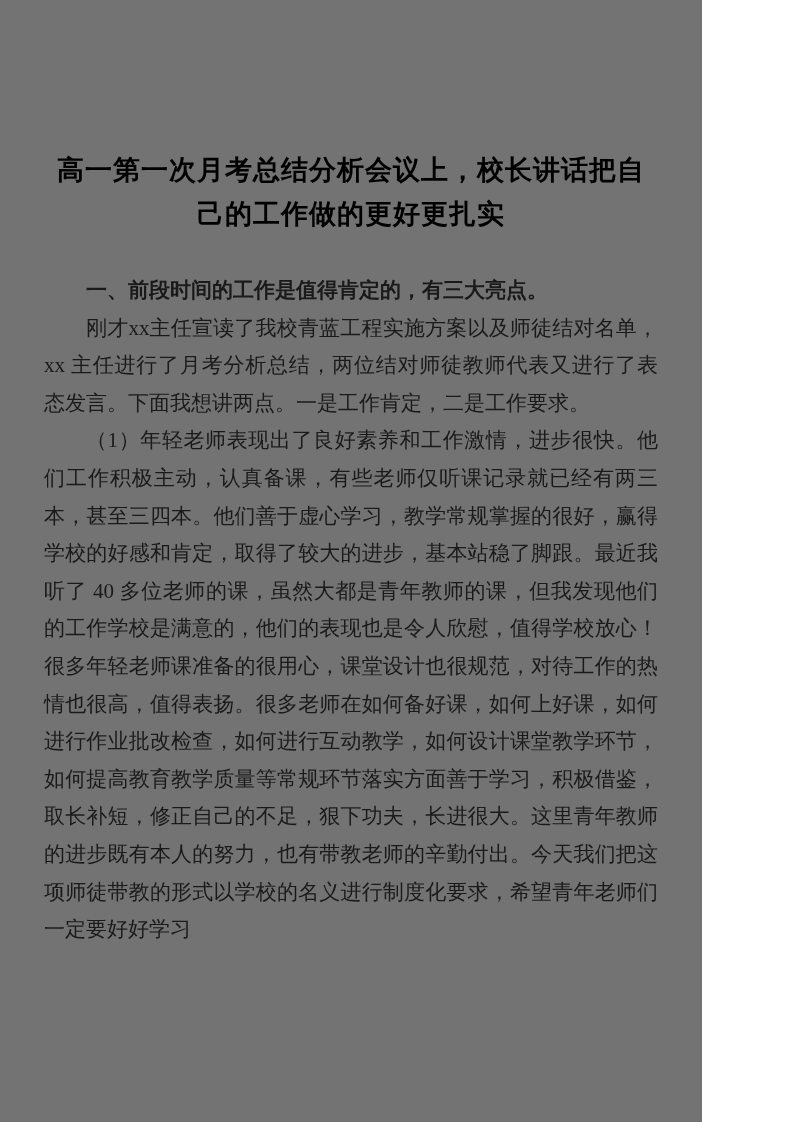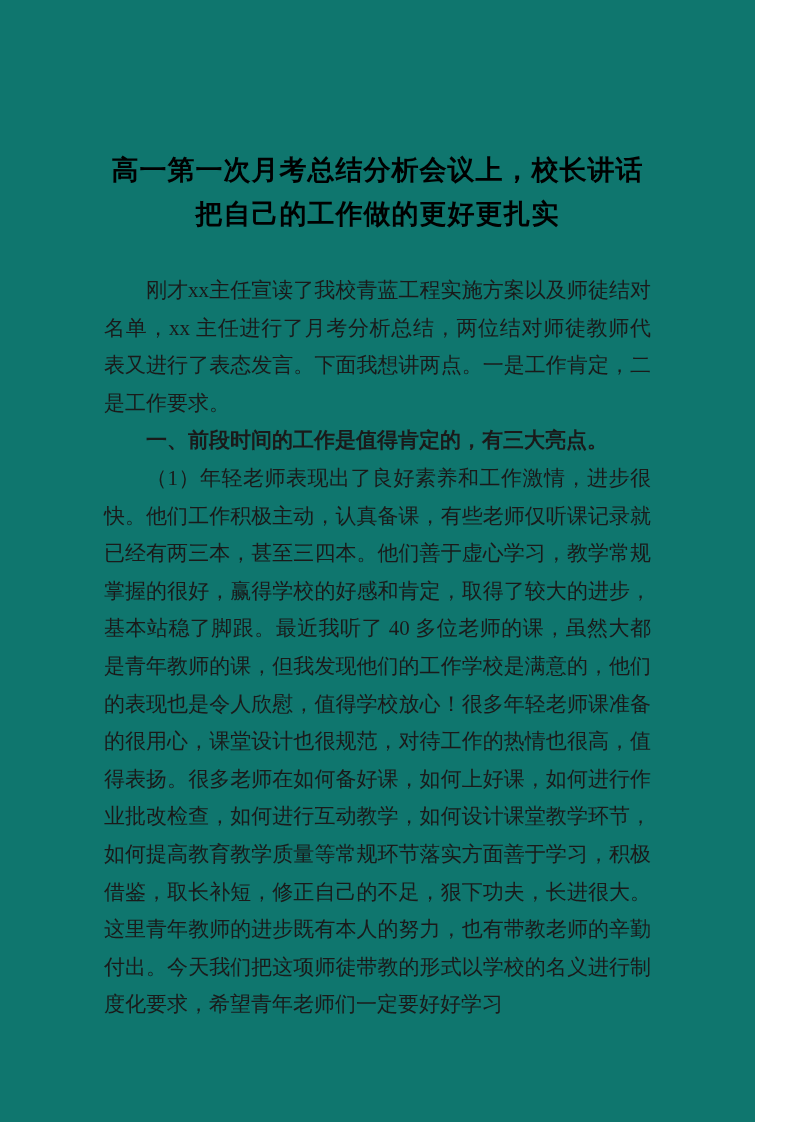--- a/index.html
+++ b/index.html
@@ -2,25 +2,25 @@
 <html><head>
 <meta charset="utf-8">
 <style>
   * { margin: 0; padding: 0; box-sizing: border-box; }
   html, body {
     background: #ffffff;
     font-family: "Liberation Serif", serif;
   }
   .page {
     position: relative;
-    width: 755px;
+    width: 702px;
     height: 1122px;
-    background: #0f766e;
+    background: #737373;
     overflow: hidden;
-    padding: 0 104px;
+    padding: 0 44px;
   }
   .title {
     margin-top: 148px;
     font-size: 27px;
     line-height: 44px;
     font-weight: 700;
     text-align: center;
     color: #000000;
     letter-spacing: 1px;
     font-family: "Liberation Sans", sans-serif;
@@ -43,18 +43,18 @@
     font-weight: 700;
   }
 </style>
 </head>
 <body>
 
 <div class="page">
   <h1 class="title">高一第一次月考总结分析会议上，校长讲话把自己的工作做的更好更扎实</h1>
   <div class="body-text">
     <div id="paragraphs">
+        <p class="para bold">一、前段时间的工作是值得肯定的，有三大亮点。</p>
         <p class="para">刚才xx主任宣读了我校青蓝工程实施方案以及师徒结对名单，xx 主任进行了月考分析总结，两位结对师徒教师代表又进行了表态发言。下面我想讲两点。一是工作肯定，二是工作要求。</p>
-        <p class="para bold">一、前段时间的工作是值得肯定的，有三大亮点。</p>
         <p class="para">（1）年轻老师表现出了良好素养和工作激情，进步很快。他们工作积极主动，认真备课，有些老师仅听课记录就已经有两三本，甚至三四本。他们善于虚心学习，教学常规掌握的很好，赢得学校的好感和肯定，取得了较大的进步，基本站稳了脚跟。最近我听了 40 多位老师的课，虽然大都是青年教师的课，但我发现他们的工作学校是满意的，他们的表现也是令人欣慰，值得学校放心！很多年轻老师课准备的很用心，课堂设计也很规范，对待工作的热情也很高，值得表扬。很多老师在如何备好课，如何上好课，如何进行作业批改检查，如何进行互动教学，如何设计课堂教学环节，如何提高教育教学质量等常规环节落实方面善于学习，积极借鉴，取长补短，修正自己的不足，狠下功夫，长进很大。这里青年教师的进步既有本人的努力，也有带教老师的辛勤付出。今天我们把这项师徒带教的形式以学校的名义进行制度化要求，希望青年老师们一定要好好学习</p>
       </div>
   </div>
 </div>
 
 </body></html>

